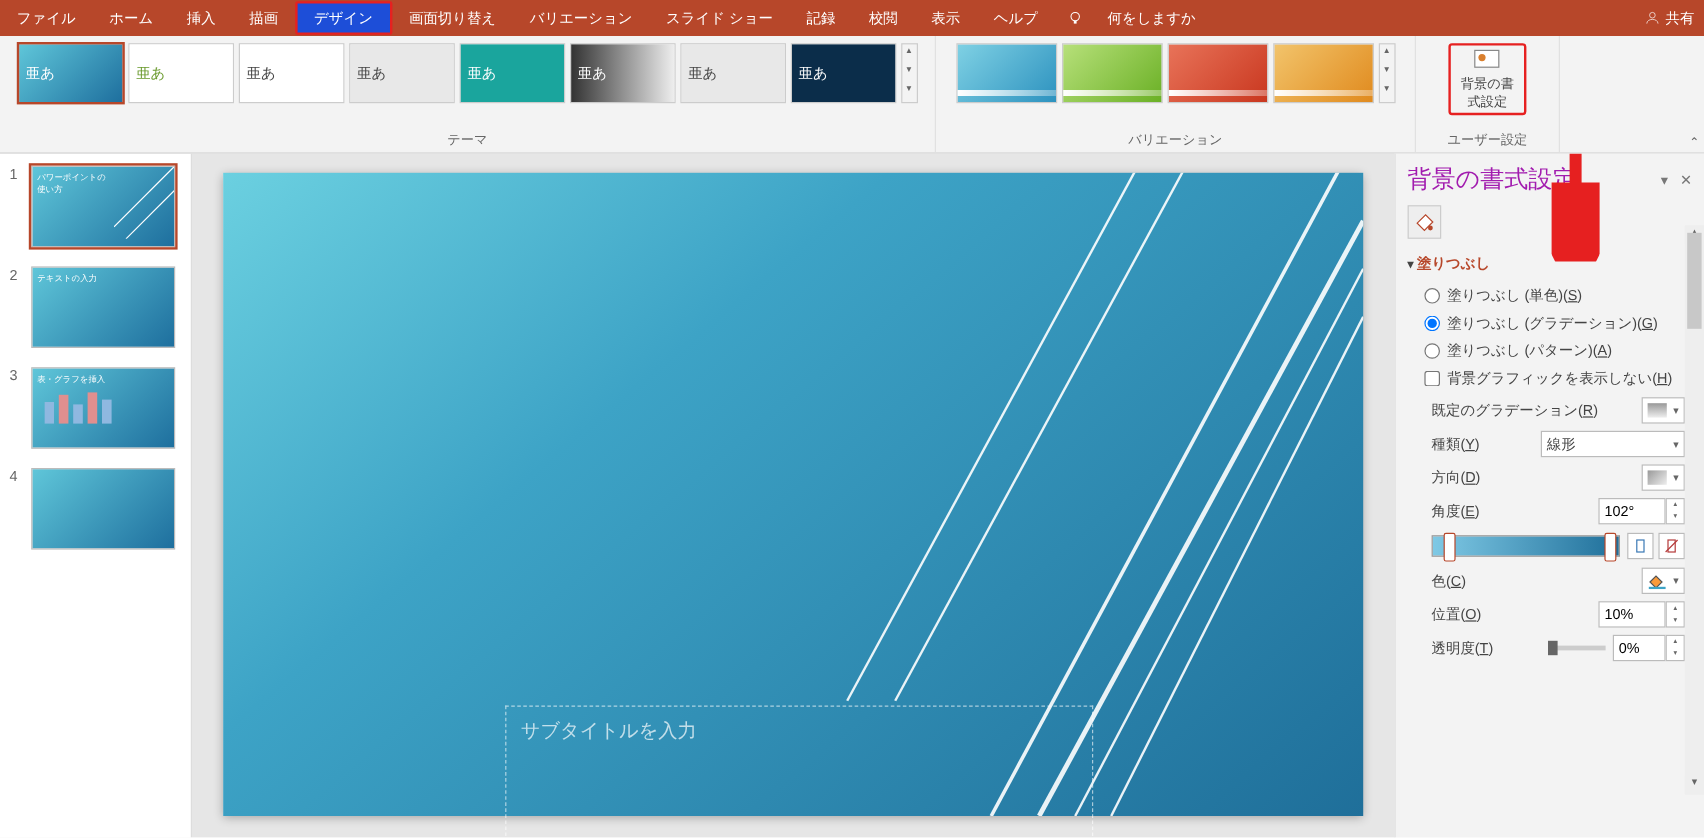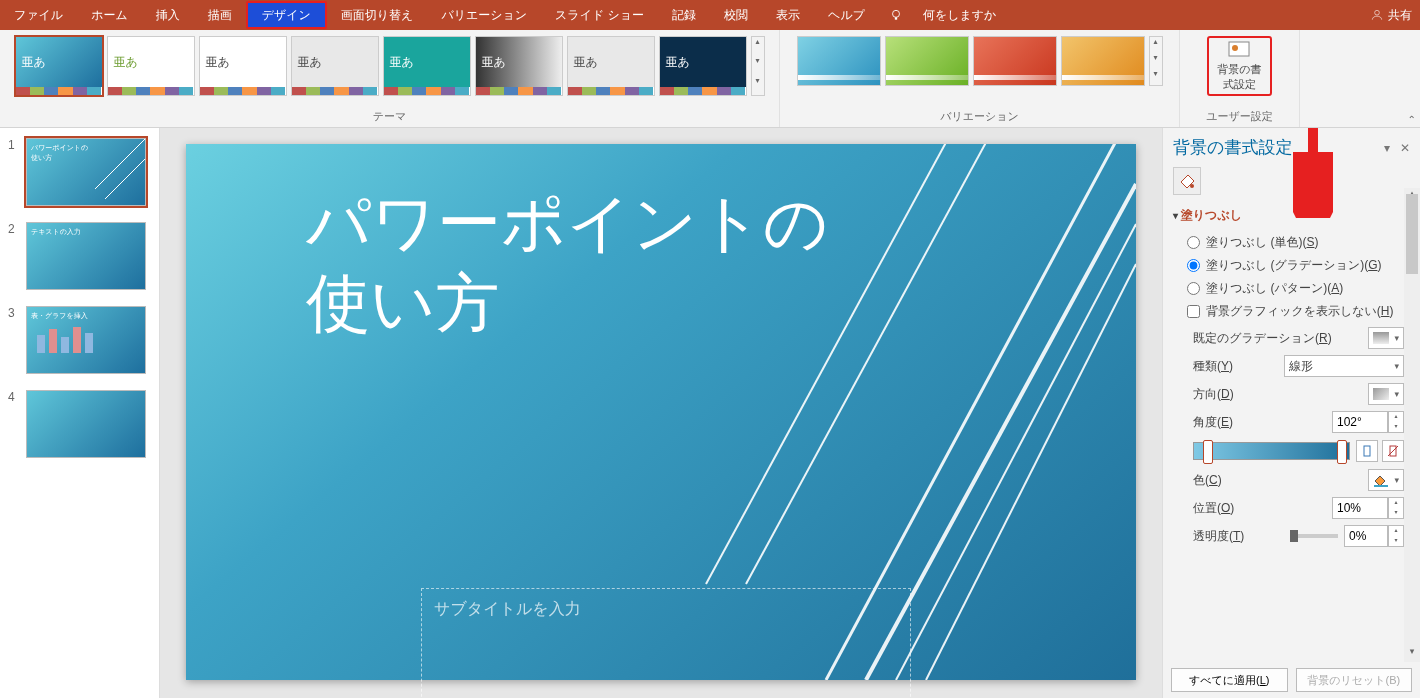--- a/index.html
+++ b/index.html
@@ -11,21 +11,21 @@
 .ribbon-tabs .tab.active { border: 2px solid #e62020; background: #1d4ed8; border-radius: 2px; }
 .ribbon-tabs .tell-me { display: flex; align-items: center; gap: 20px; margin-left: 10px; }
 .ribbon-tabs .bulb { width: 14px; height: 14px; }
 .ribbon-tabs .share { position: absolute; right: 8px; top: 0; height: 30px; display: flex; align-items: center; gap: 4px; font-size: 12px; }
 
 
 .ribbon { height: 98px; background: #f3f3f3; border-bottom: 1px solid #d4d4d4; display: flex; position: relative; }
 .ribbon-group { border-right: 1px solid #e1e1e1; padding: 6px 8px 2px 8px; display: flex; flex-direction: column; align-items: center; justify-content: space-between; }
 .ribbon-group .label { font-size: 11px; color: #666; height: 16px; }
 .themes-row { display: flex; gap: 4px; }
-.theme-thumb { width: 88px; height: 60px; border: 1px solid #ccc; background: #fff; cursor: pointer; position: relative; display:flex; flex-direction:column; }
+.theme-thumb { width: 88px; height: 50px; border: 1px solid #ccc; background: #fff; cursor: pointer; position: relative; display:flex; flex-direction:row; }
 .theme-thumb.sel { outline: 2px solid #b7472a; outline-offset: -1px; }
 .theme-thumb .preview { flex:1; display:flex; align-items:center; padding-left:6px; font-size:12px; }
 .theme-thumb .swatch { height: 8px; display:flex; }
 .theme-thumb .swatch span { flex:1; }
 .variant-thumb { width: 84px; height: 50px; border: 1px solid #ccc; cursor: pointer; }
 .variant-thumb .bar { height: 5px; background: linear-gradient(to right, #fff, rgba(255,255,255,0.3)); margin-top: 38px; }
 
 .ribbon-btn { display:flex; flex-direction:column; align-items:center; justify-content:center; font-size:11px; color:#444; padding:4px 6px; cursor:pointer; text-align:center; }
 .ribbon-btn svg { margin-bottom:2px; }
 .ribbon-btn.highlight { border: 2.5px solid #e62020; border-radius: 3px; padding:2px 8px; }
@@ -44,21 +44,21 @@
 
 .canvas-wrap { flex:1; background:#e6e6e6; display:flex; align-items:flex-start; justify-content:center; padding:16px 20px; }
 .slide { width: 950px; height: 536px; background: linear-gradient(140deg, #6bd0e0 0%, #3da3c6 35%, #1f6f9a 100%); position:relative; box-shadow: 0 2px 8px rgba(0,0,0,0.3); }
 .slide .title-text { position:absolute; left: 120px; top: 40px; color:#fff; font-size: 64px; font-weight: 300; line-height: 1.25; font-family: "Yu Mincho", serif; }
 .slide .subtitle-box { position:absolute; left:235px; top:444px; width:490px; height:144px; border:1px dashed rgba(255,255,255,0.6); color:rgba(255,255,255,0.7); font-size:16px; padding:10px 12px; }
 .slide .diag-lines { position:absolute; right:0; top:0; width:560px; height:536px; overflow:hidden; pointer-events:none; }
 
 
 .right-pane { width: 258px; background:#f3f3f3; border-left:1px solid #ddd; display:flex; flex-direction:column; font-size:12px; color:#444; position:relative; }
 .right-pane .pane-header { display:flex; align-items:center; justify-content:space-between; padding:8px 10px; }
-.right-pane .pane-title { color:#0369a1; font-size:17px; }
+.right-pane .pane-title { color:#a21caf; font-size:20px; }
 .right-pane .pane-icons { display:flex; gap:10px; color:#777; }
 .right-pane .tab-icons { padding: 0 10px 6px 10px; }
 .right-pane .tab-icons .ticon { width:28px; height:28px; border:1px solid #ccc; background:#eee; display:inline-flex; align-items:center; justify-content:center; cursor:pointer; }
 .right-pane .section-hdr { padding:6px 10px; color:#b7472a; font-weight:bold; cursor:pointer; }
 .right-pane .section-hdr::before { content:"▾ "; color:#444; font-size:10px; }
 .right-pane .opts { padding:4px 16px 4px 24px; display:flex; flex-direction:column; gap:6px; }
 .right-pane label { display:flex; align-items:center; gap:6px; cursor:pointer; font-size:12px; }
 .right-pane .u { text-decoration: underline; }
 .right-pane .form-row { display:flex; align-items:center; justify-content:space-between; padding:3px 16px 3px 30px; gap:6px; }
 .right-pane .form-row .lbl { font-size:12px; }
@@ -289,22 +289,20 @@
       </div>
     </div>
     <div class="thumb-item">
       <div class="num">4</div>
       <div class="mini"></div>
     </div>
   </div>
 
   <div class="canvas-wrap">
     <div class="slide">
-      <div class="title-text" style="white-space:pre-line">パワーポイントの
-使い方</div>
       <div class="subtitle-box">サブタイトルを入力</div>
       <svg class="diag-lines" viewBox="0 0 560 536">
         <g stroke="#fff" stroke-width="2" opacity="0.9">
           <line x1="290" y1="536" x2="560" y2="40" stroke-width="4"></line>
           <line x1="320" y1="536" x2="560" y2="80"></line>
           <line x1="350" y1="536" x2="560" y2="120"></line>
           <line x1="250" y1="536" x2="560" y2="-40" stroke-width="3"></line>
           <line x1="380" y1="-20" x2="130" y2="440"></line>
           <line x1="420" y1="-20" x2="170" y2="440"></line>
         </g>
@@ -439,24 +437,20 @@
             <div class="slider-thumb"></div>
           </div>
         <input class="num-input" style="width: 44px;" value="0%">
         <div class="spinner">
             <div>▴</div>
             <div>▾</div>
           </div>
       </div>
     </div>
 
-    <div class="footer-btns">
-      <button><span>すべてに適用</span>(<span class="u">L</span>)</button>
-      <button disabled=""><span>背景のリセット</span>(<span>B</span>)</button>
-    </div>
 
     <div class="scroll">
       <div class="arrow" style="top:0">▴</div>
       <div class="thumb"></div>
       <div class="arrow" style="bottom:0">▾</div>
     </div>
   </div>
 
 </div>
 

